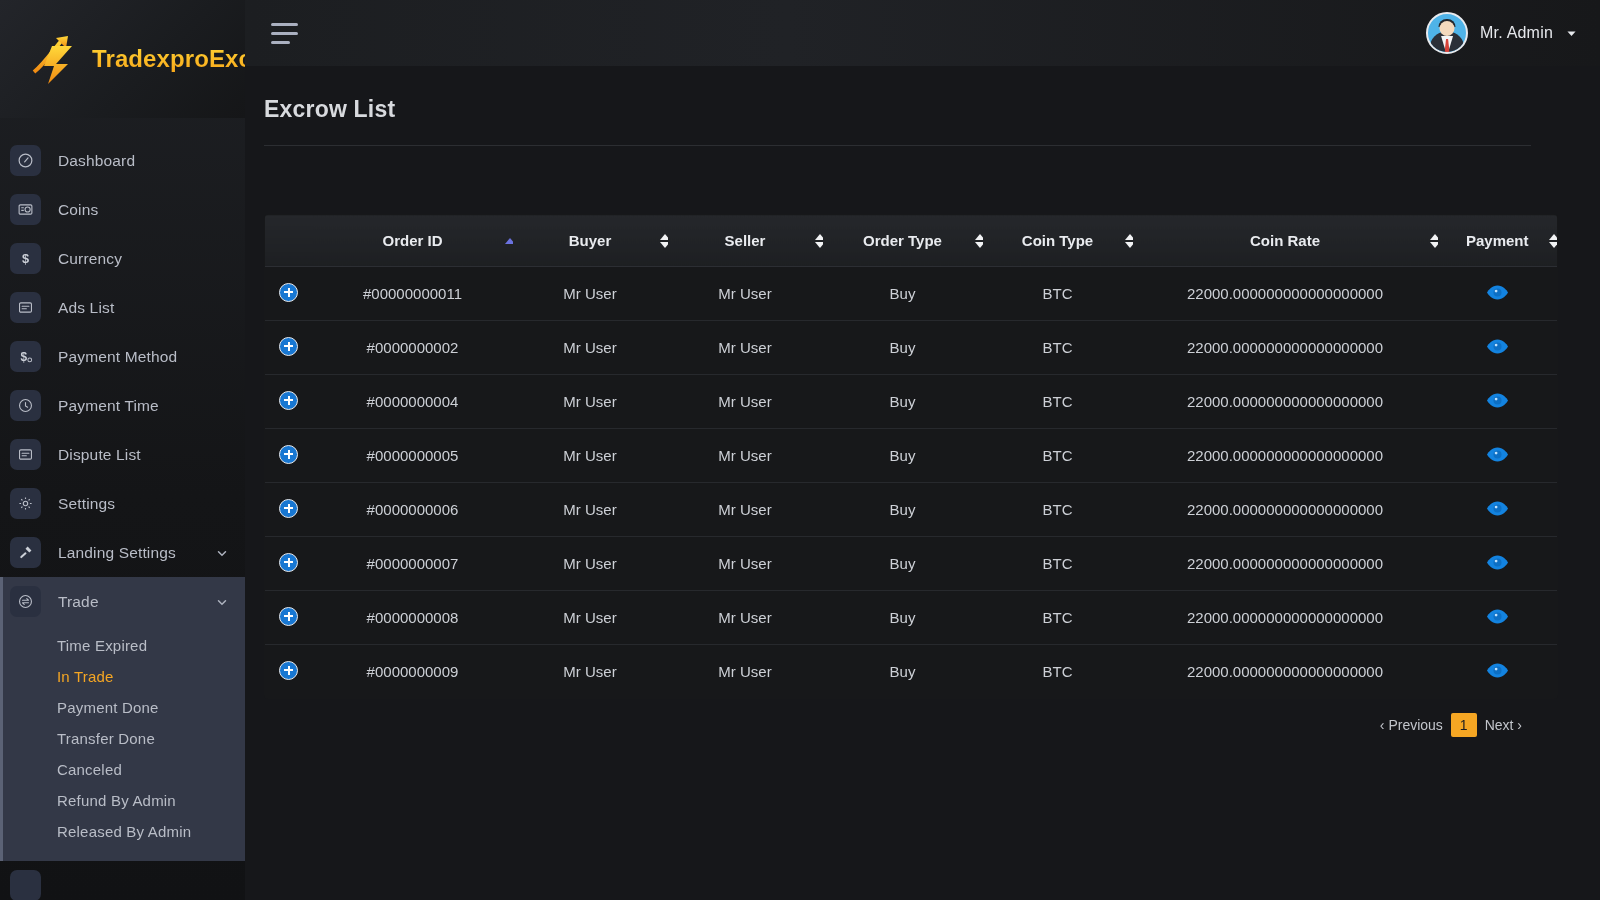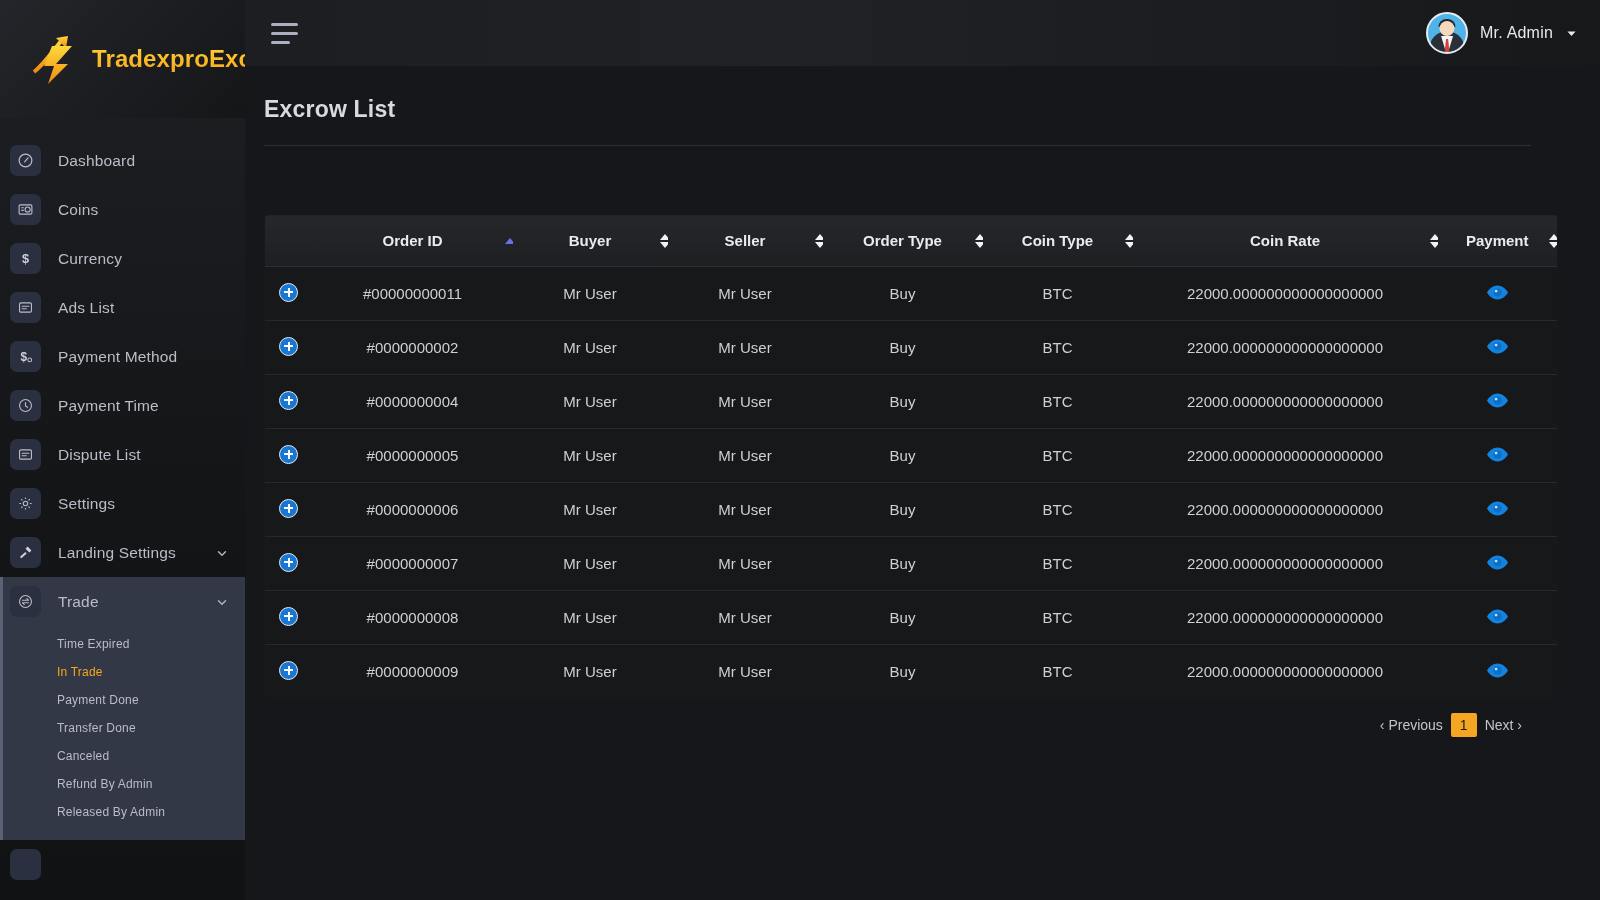--- a/index.html
+++ b/index.html
@@ -102,21 +102,21 @@
     align-items: center;
   }
 
   .submenu {
     background: #333847;
     border-left: 3px solid #5b6275;
     padding: 4px 0 14px 0;
   }
   .submenu-item {
     display: block;
-    font-size: 12px;
+    font-size: 15px;
     color: #b9bdc7;
     padding: 7px 0 7px 54px;
     letter-spacing: 0.2px;
     cursor: pointer;
     white-space: nowrap;
   }
   .submenu-item.active { color: #f5a623; }
 
   .nav-item.partial {
     opacity: 1;

